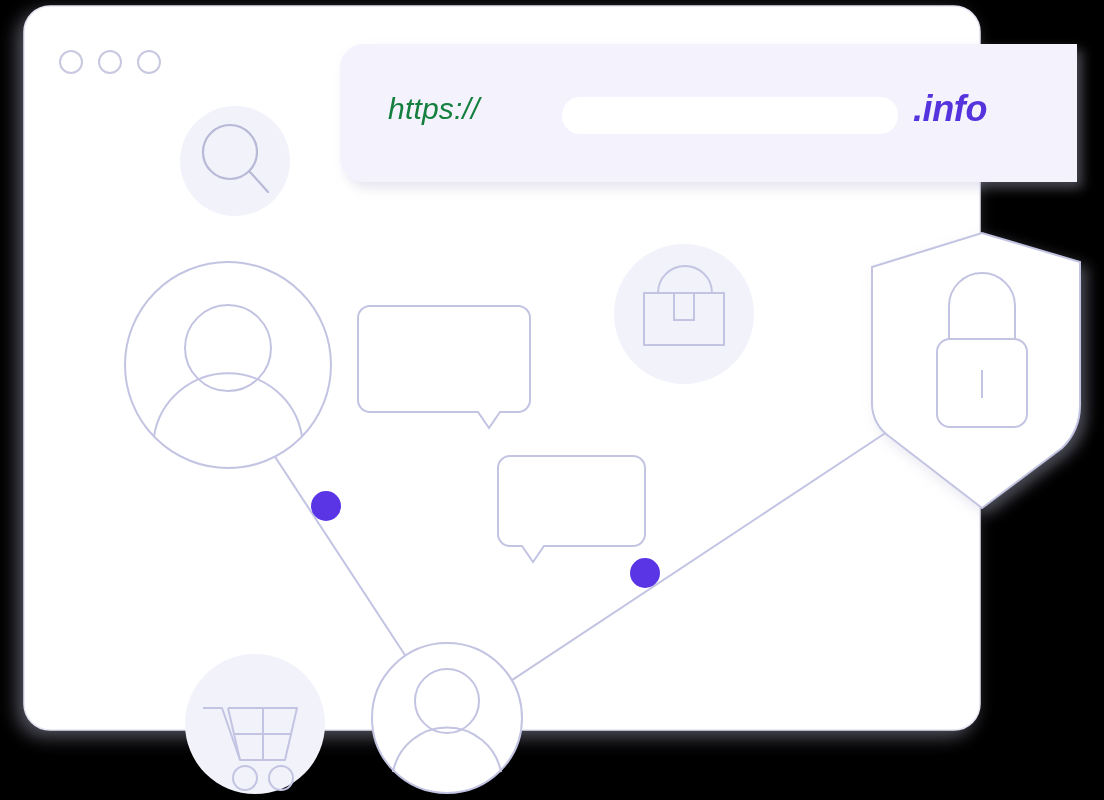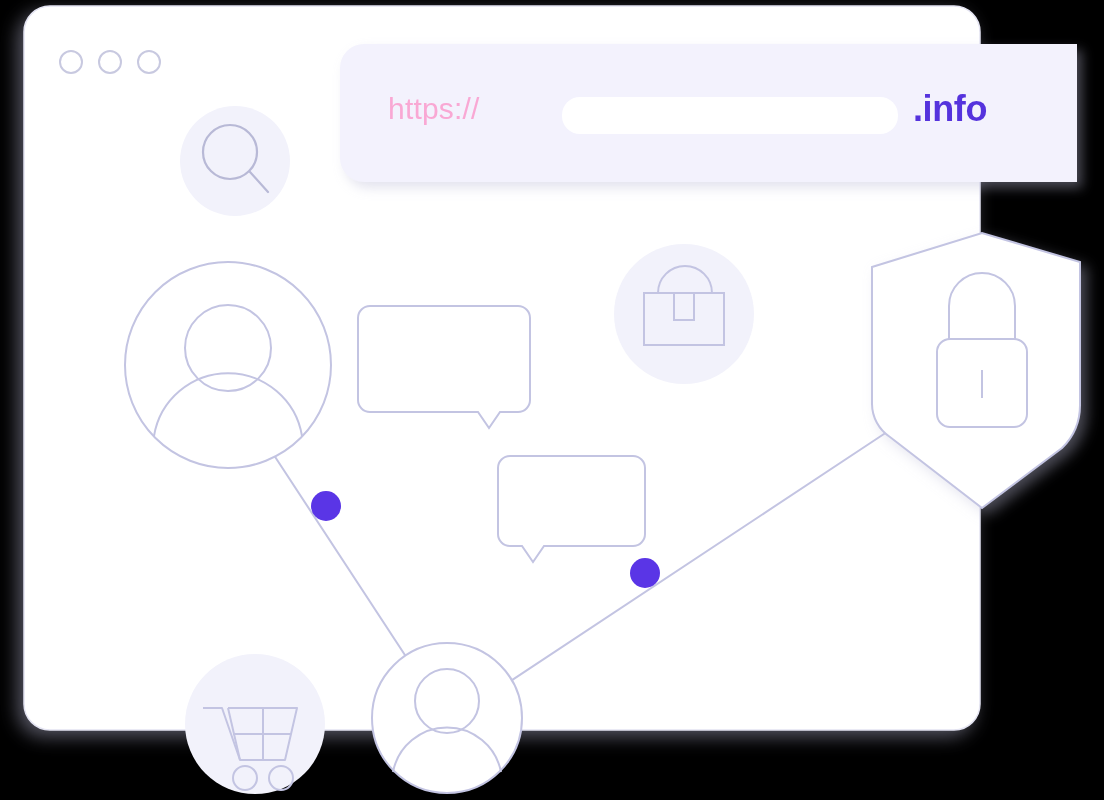--- a/index.html
+++ b/index.html
@@ -24,30 +24,32 @@
   }
   .htxt {
     position: absolute;
     font-family: "Liberation Sans", sans-serif;
     white-space: pre;
   }
   #proto-text {
     left: 388px;
     top: 92px;
     font-size: 30px;
-    color: #f9a8d4;
+    color: #15803d;
     letter-spacing: 0.2px;
+    font-style: italic;
   }
   #tld-text {
     left: 913px;
     top: 88px;
     font-size: 36px;
     font-weight: bold;
     color: #5533dd;
     letter-spacing: -0.4px;
+    font-style: italic;
   }
 </style>
 </head>
 <body>
 
 <div id="stage">
 
   <svg id="art" viewBox="0 0 1104 800" xmlns="http://www.w3.org/2000/svg">
     <defs>
       <filter id="winShadow" x="-25%" y="-25%" width="160%" height="160%">

